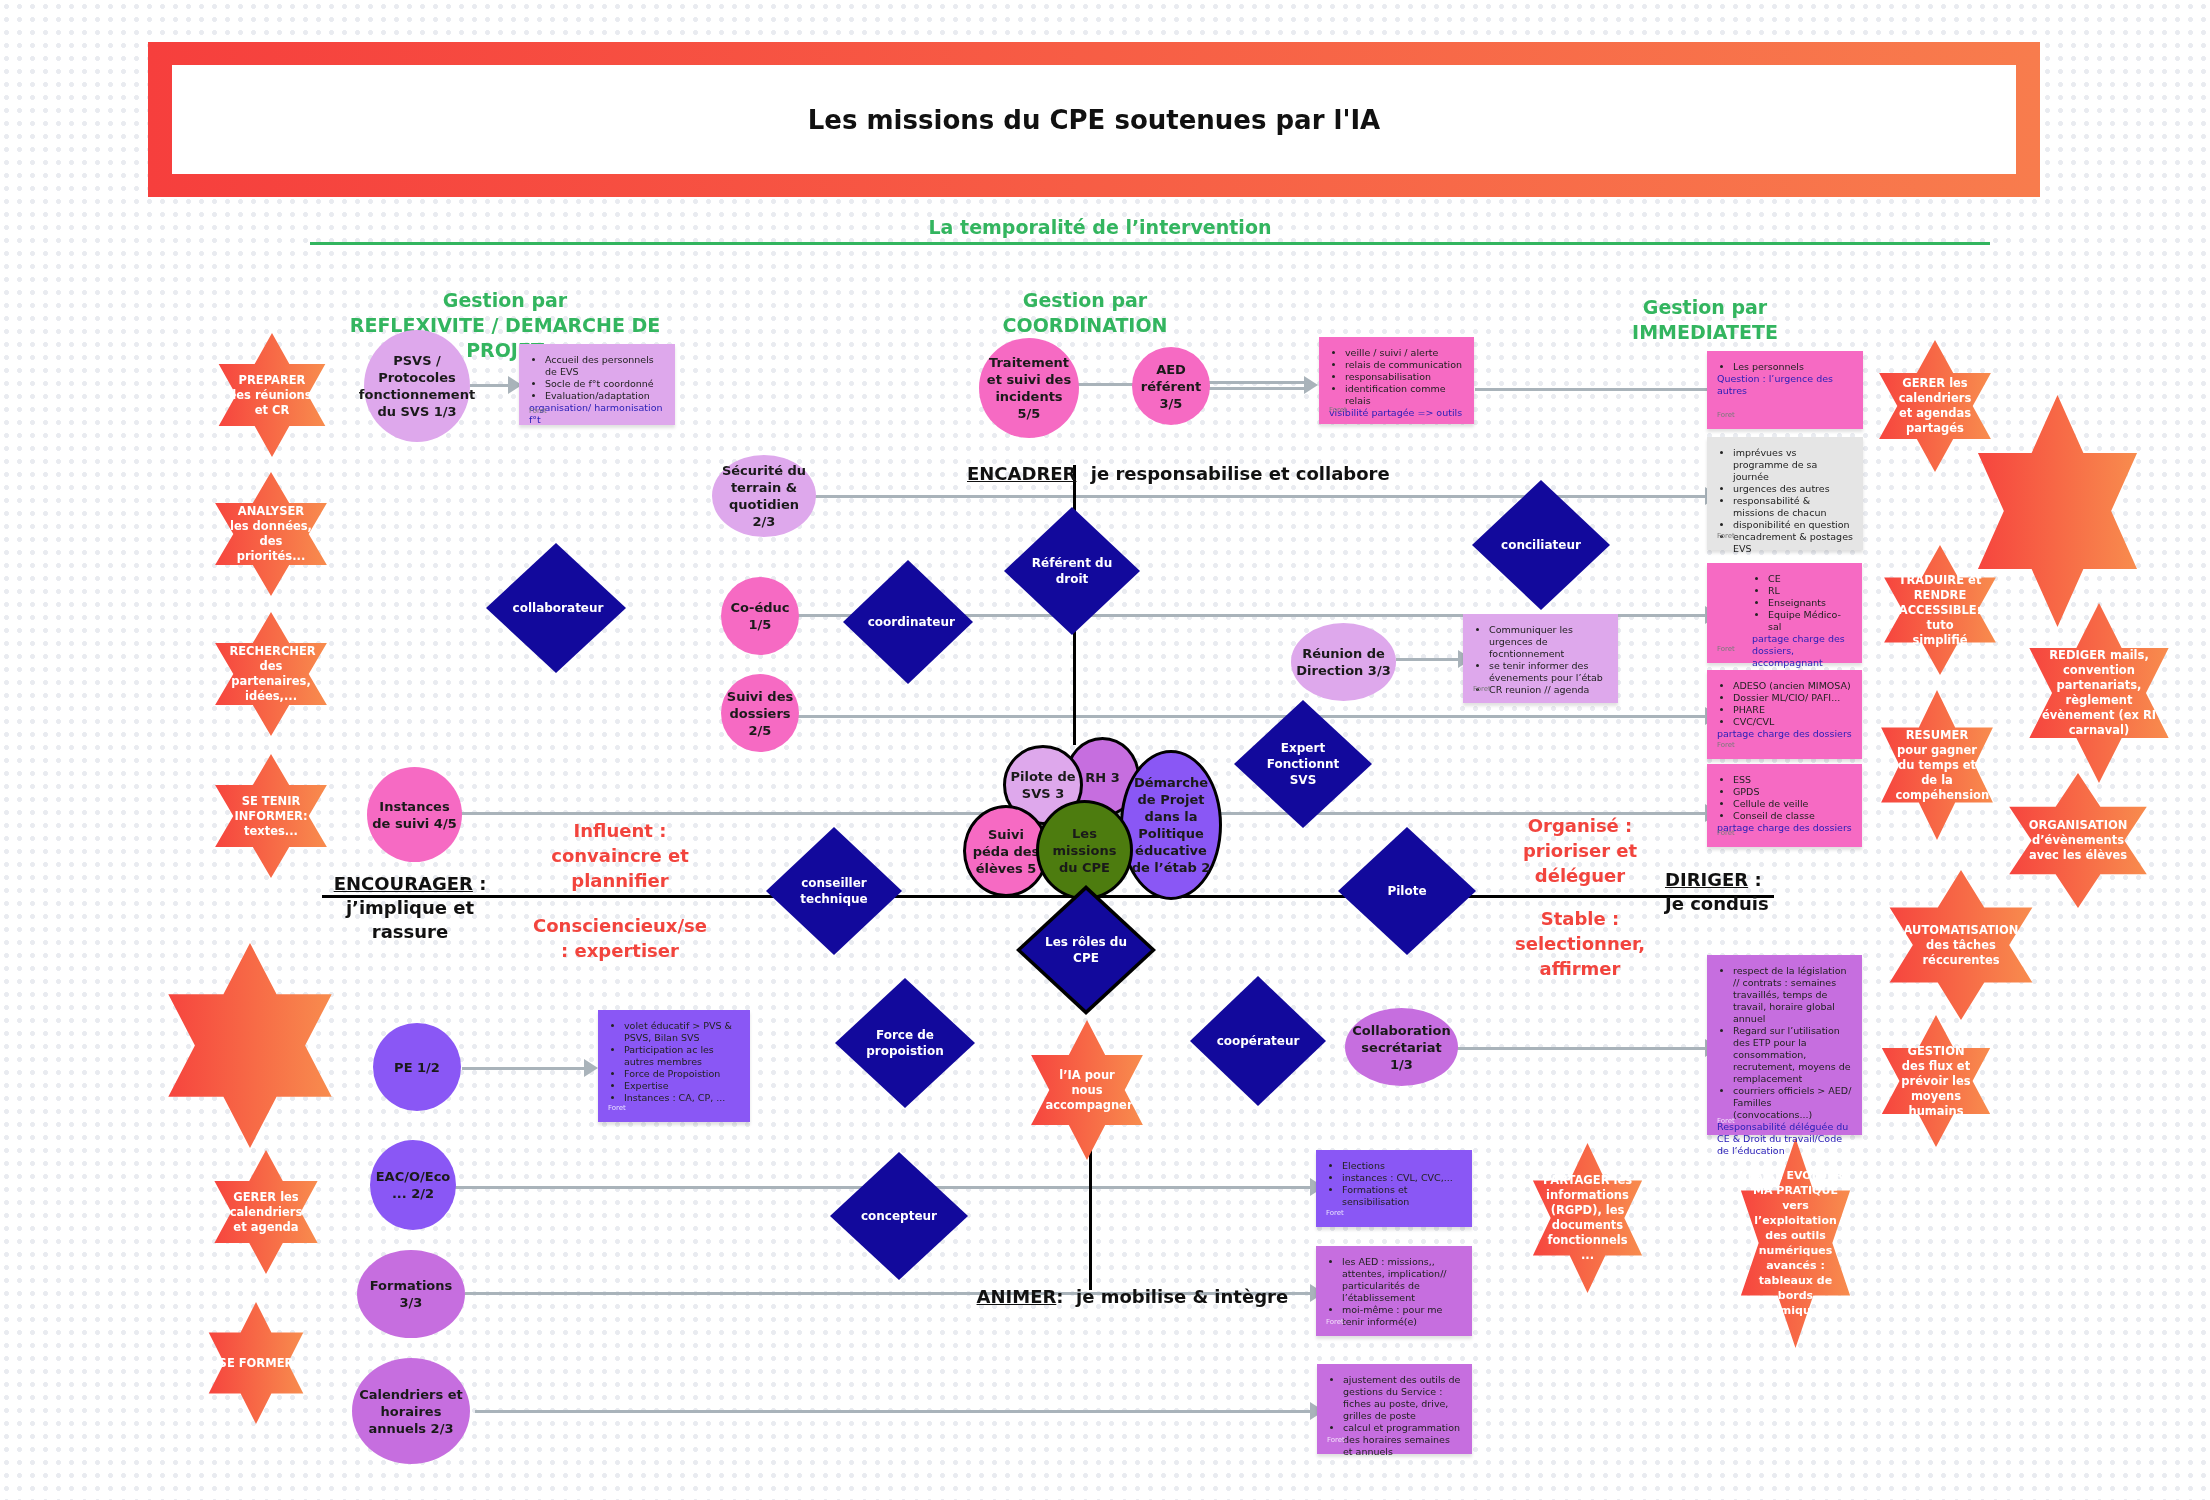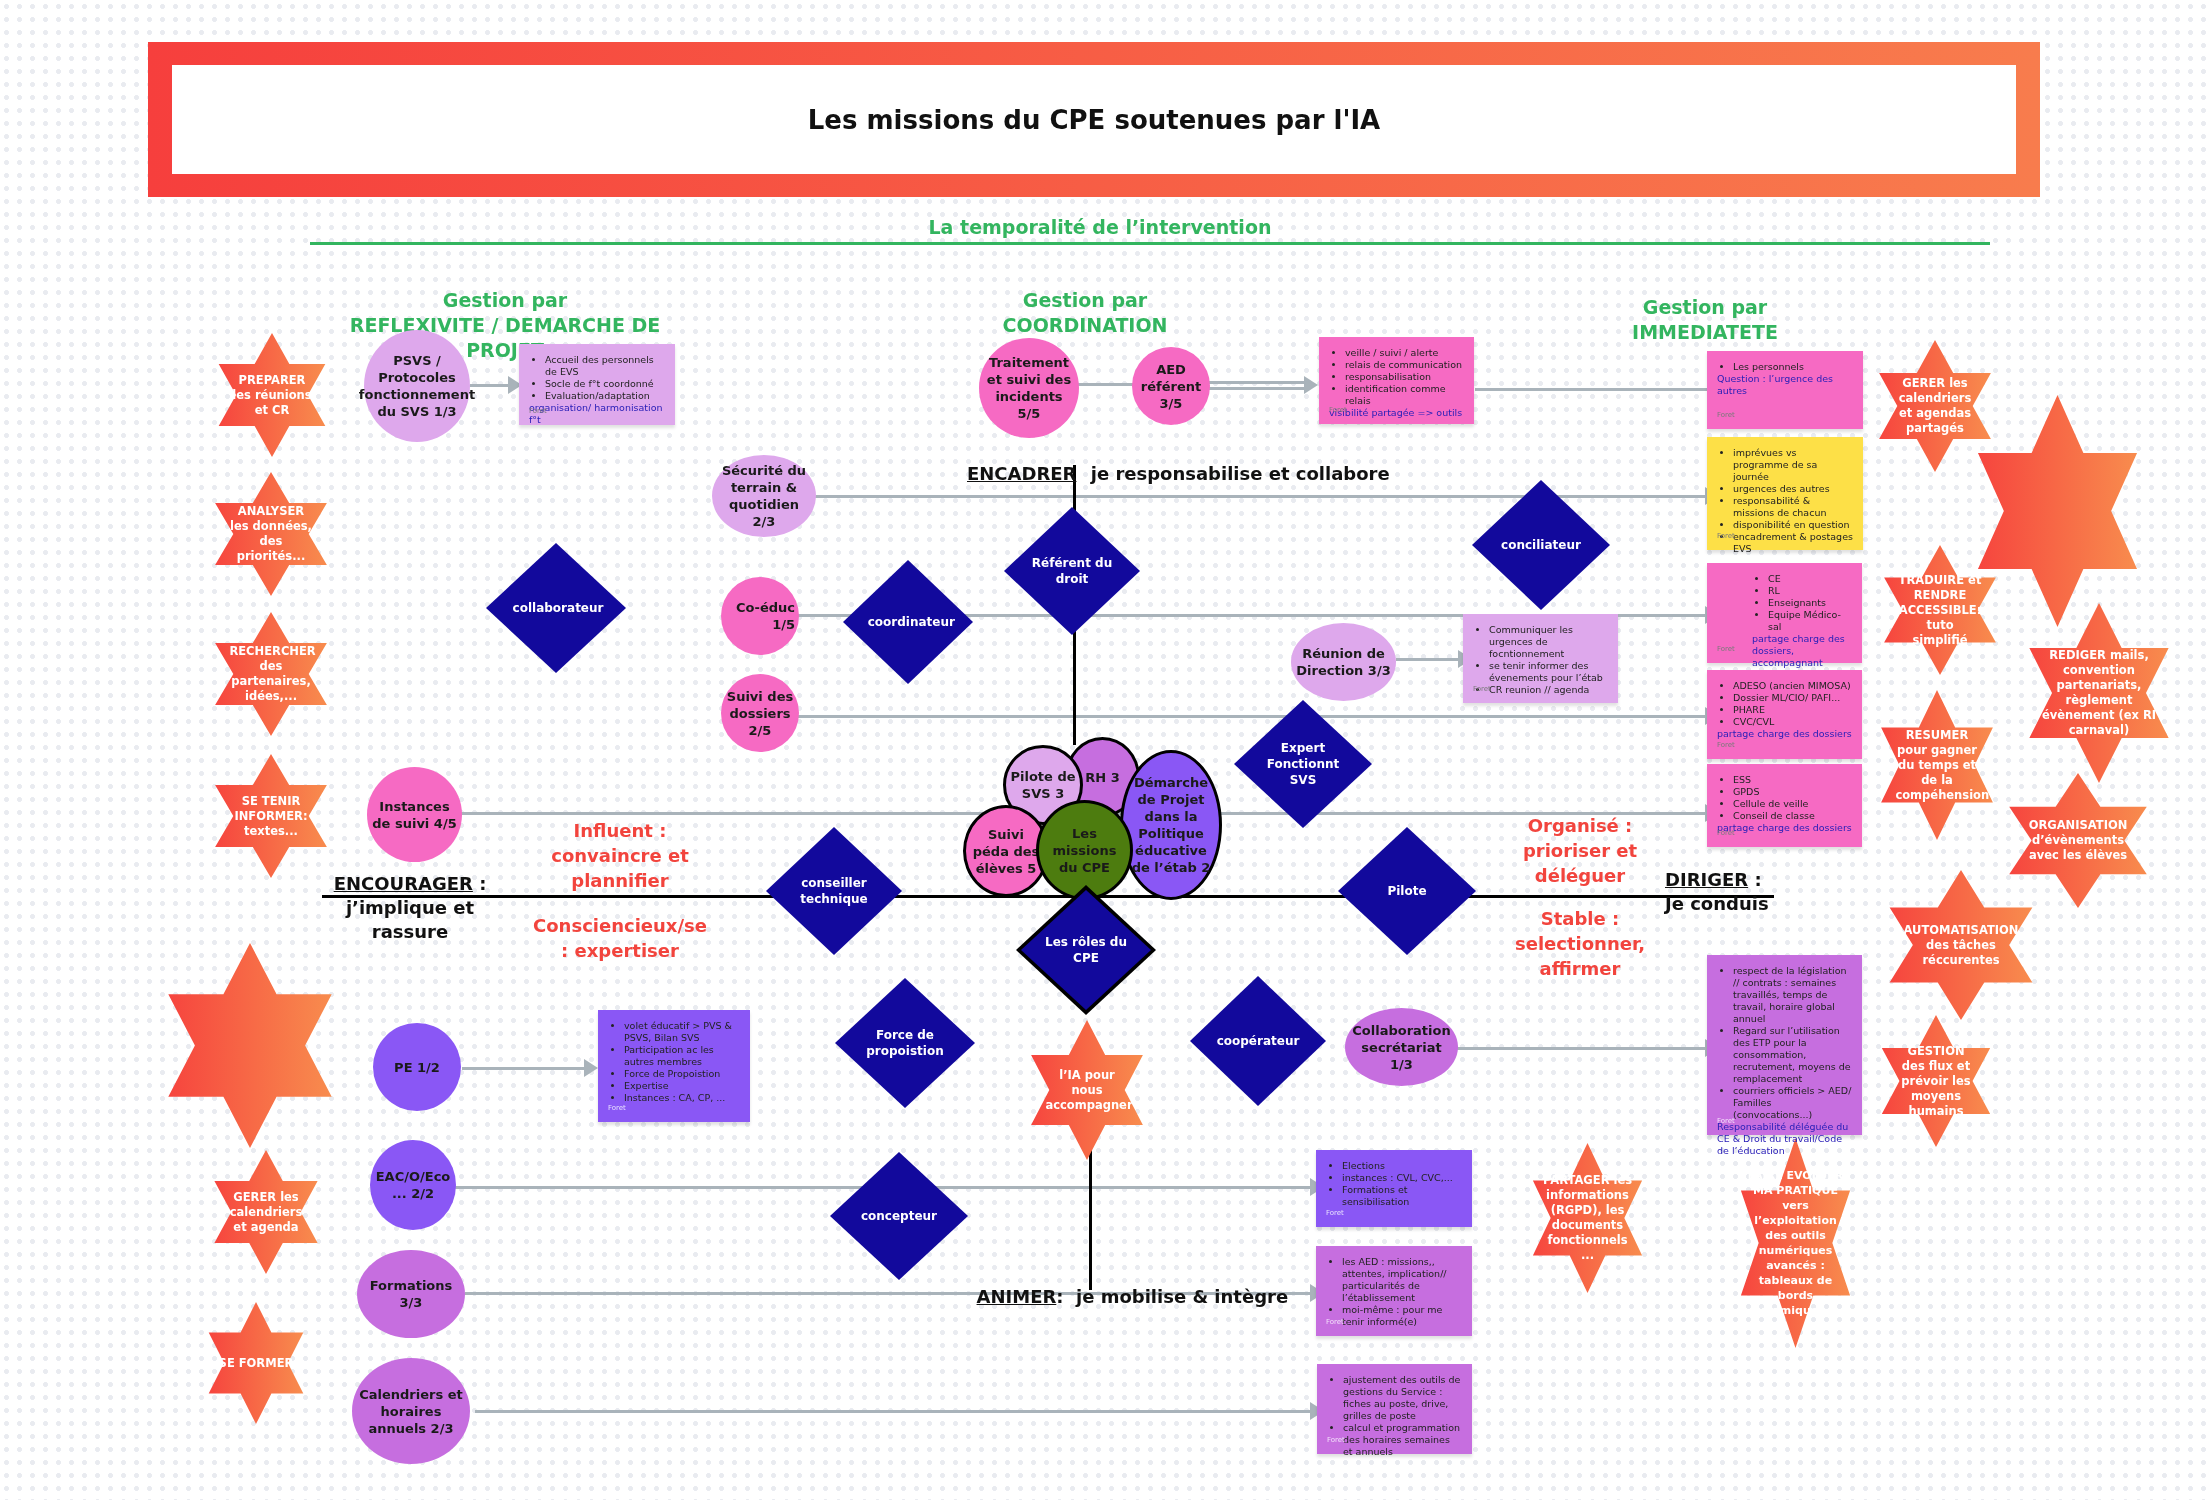--- a/index.html
+++ b/index.html
@@ -48,21 +48,21 @@
   .note ul { margin:0; padding-left:16px; }
   .note li { margin:0; }
   .note .blue { color:#2b20b8; }
   .note .author { position:absolute; left:10px; bottom:8px; font-size:7px; color:#7a7a7a; }
   .n-lilac { background:#dea8ec; }
   .n-pink { background:#f66ac3; }
   .n-violet { background:#8a57f5; }
   .n-violet .author { color:#e8e0ff; }
   .n-orchid { background:#c66edf; }
   .n-orchid .author { color:#f3e0fb; }
-  .n-lavender { background:#fde047; }
+  .n-lavender { background:#e5e5e5; }
 
   
   .diamond { position:absolute; display:flex; align-items:center; justify-content:center; }
   .diamond .shape { position:absolute; inset:0; background:#12099c; clip-path:polygon(50% 0,100% 50%,50% 100%,0 50%); }
   .diamond .lbl { position:relative; color:#fff; font-weight:bold; font-size:12px; text-align:center; line-height:16px; max-width:62%; }
 
   
   .star { position:absolute; display:flex; align-items:center; justify-content:center; }
   .star .shape {
     position:absolute; inset:0;
@@ -162,21 +162,21 @@
 
 <div class="abs quality" style="left:540px;top:818px;width:160px;">Influent : convaincre et plannifier</div>
 <div class="abs quality" style="left:530px;top:913px;width:180px;">Consciencieux/se : expertiser</div>
 <div class="abs quality" style="left:1510px;top:813px;width:140px;">Organisé : prioriser et déléguer</div>
 <div class="abs quality" style="left:1505px;top:906px;width:150px;">Stable : selectionner, affirmer</div>
 
 <div class="circle c-lilac" style="left:364px;top:330px;width:106px;height:112px;">PSVS / Protocoles fonctionnement du SVS 1/3</div>
 <div class="circle c-pink" style="left:979px;top:338px;width:100px;height:100px;">Traitement et suivi des incidents 5/5</div>
 <div class="circle c-pink" style="left:1132px;top:347px;width:78px;height:78px;">AED référent 3/5</div>
 <div class="circle c-lilac" style="left:712px;top:455px;width:104px;height:82px;">Sécurité du terrain &amp; quotidien 2/3</div>
-<div class="circle c-pink" style="left:721px;top:577px;width:78px;height:78px;text-align:right;">Co-éduc 1/5</div>
+<div class="circle c-pink" style="left:721px;top:577px;width:78px;height:78px;">Co-éduc 1/5</div>
 <div class="circle c-pink" style="left:721px;top:674px;width:78px;height:78px;">Suivi des dossiers 2/5</div>
 <div class="circle c-pink" style="left:367px;top:767px;width:95px;height:95px;">Instances de suivi 4/5</div>
 <div class="circle c-lilac" style="left:1291px;top:623px;width:105px;height:78px;">Réunion de Direction 3/3</div>
 <div class="circle c-orchid" style="left:1345px;top:1008px;width:113px;height:78px;">Collaboration secrétariat 1/3</div>
 <div class="circle c-violet" style="left:373px;top:1023px;width:88px;height:88px;">PE 1/2</div>
 <div class="circle c-violet" style="left:370px;top:1140px;width:86px;height:90px;">EAC/O/Eco ... 2/2</div>
 <div class="circle c-orchid" style="left:357px;top:1250px;width:108px;height:88px;">Formations 3/3</div>
 <div class="circle c-orchid" style="left:352px;top:1358px;width:118px;height:106px;">Calendriers et horaires annuels 2/3</div>
 
 <div class="circle" style="left:1065px;top:737px;width:75px;height:80px;background:#c66edf;border:3px solid #000;">RH 3</div>

